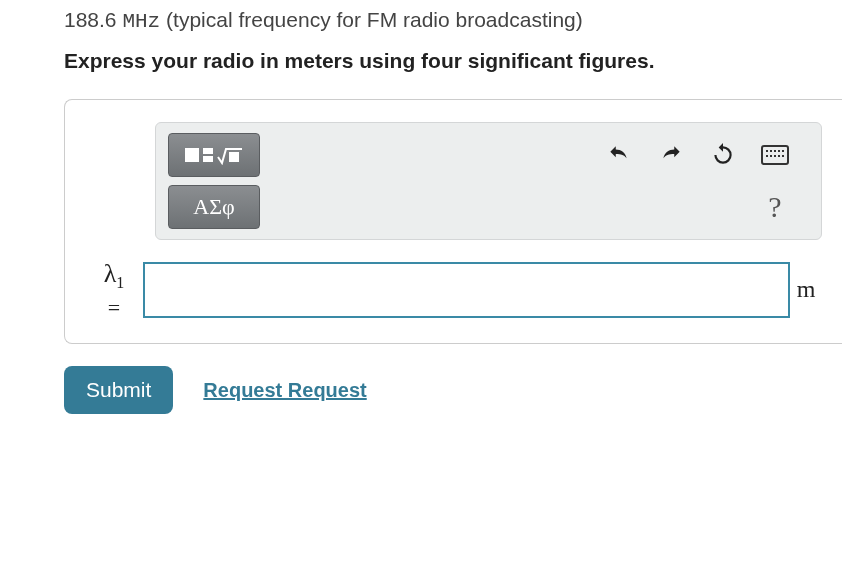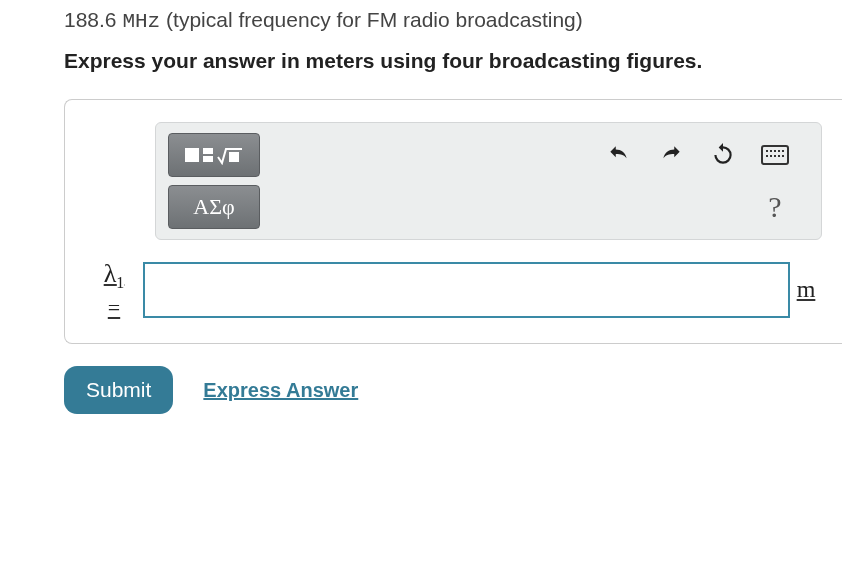--- a/index.html
+++ b/index.html
@@ -55,40 +55,40 @@
       color: #333;
       font-size: 26px;
       cursor: pointer;
       display: inline-flex;
       align-items: center;
       justify-content: center;
       width: 32px;
       height: 32px;
     }
     .help-btn { font-size: 30px; color: #555; font-family: Georgia, serif; }
-    .answer-row { display: flex; align-items: center; margin-top: 18px; gap: 0; text-decoration: underline; }
+    .answer-row { display: flex; align-items: center; margin-top: 18px; gap: 0; }
     .var-label { font-family: Georgia, serif; font-size: 26px; color: #222; width: 58px; text-align: center; line-height: 1.2; }
     .var-label .sub { font-size: 16px; vertical-align: sub; }
     .var-eq { font-size: 22px; display:block; margin-top:2px; }
     .answer-input {
       flex: 1;
       height: 56px;
       border: 2px solid #3a8aa6;
       background: #fff;
       font-size: 20px;
       padding: 0 10px;
       outline: none;
     }
     .unit-suffix { font-family: Georgia, serif; font-size: 24px; color: #222; width: 32px; text-align: center; }
     .actions { display: flex; align-items: center; gap: 30px; padding-left: 0; }
     .submit-btn {
       background: #347b96;
       color: #fff;
       border: none;
-      border-radius: 13px;
+      border-radius: 8px;
       font-size: 21px;
       padding: 12px 22px;
       cursor: pointer;
     }
     .request-link {
       color: #347b96;
       font-size: 20px;
       font-weight: bold;
       text-decoration: underline;
       cursor: pointer;
@@ -107,21 +107,21 @@
 </head>
 <body>
 
 <div class="content">
   <p class="question-text">
     <span>188.6</span>
     <span class="unit-label">MHz</span>
     <span class="paren-text">(typical frequency for FM radio broadcasting)</span>
   </p>
 
-  <p class="instruction">Express your answer in meters using four broadcasting figures.</p>
+  <p class="instruction">Express your radio in meters using four significant figures.</p>
 
   <div class="answer-panel">
     <div class="toolbar">
       <div class="toolbar-row">
         <div class="tool-left">
           <button class="tool-btn-dark math">
             <span class="math-inner">
               <span class="math-box"></span>
               <span class="math-frac">
                   <span class="tiny"></span>
@@ -178,15 +178,15 @@
         </span>
         <span class="var-eq">=</span>
       </div>
       <input type="text" class="answer-input" value="" style="">
       <div class="unit-suffix">m</div>
     </div>
   </div>
 
   <div class="actions">
     <button class="submit-btn">Submit</button>
-    <a class="request-link">Express Answer</a>
+    <a class="request-link">Request Request</a>
   </div>
 </div>
 
 </body></html>

